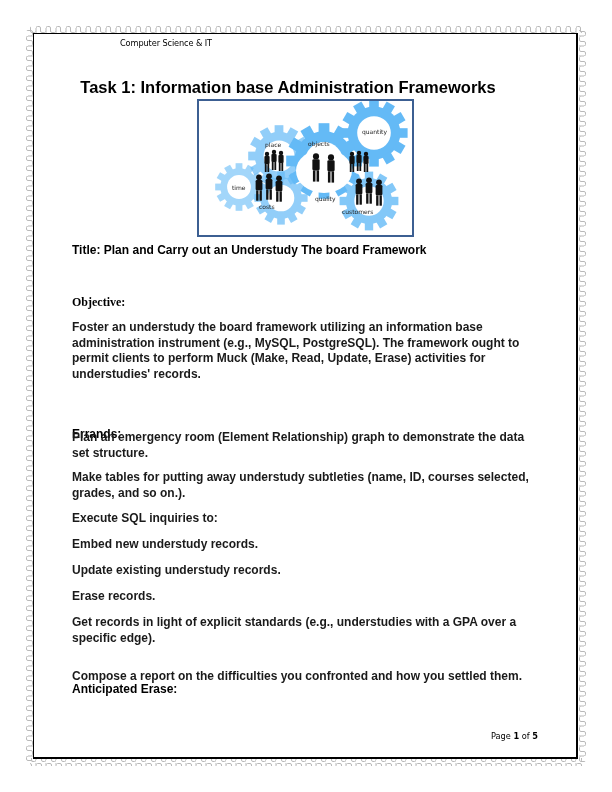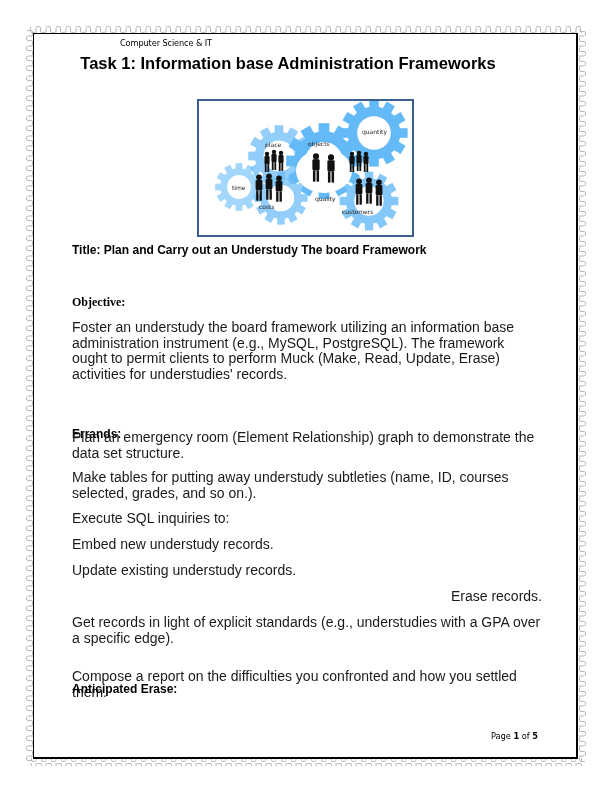--- a/index.html
+++ b/index.html
@@ -41,43 +41,44 @@
       top: 38px;
       font-family: "DejaVu Sans", sans-serif;
       font-size: 8.2px;
       letter-spacing: -0.1px;
       margin-left: 48px;
     }
     .doc-title {
       position: absolute;
       left: 0;
       width: 576px;
-      top: 54px;
+      top: 78px;
       text-align: center;
       font-size: 16.5px;
       font-weight: bold;
     }
     .hero-figure {
       position: absolute;
       left: 197px;
       top: 99px;
       width: 217px;
       height: 138px;
       border: 2px solid #3c5f92;
       box-sizing: border-box;
       background: #fff;
       overflow: hidden;
     }
     .hero-figure svg { display: block; }
     .content {
       position: absolute;
       left: 72px;
       width: 470px;
-      font-size: 14px;
+      font-size: 12px;
       line-height: 15.5px;
+      font-weight: bold;
     }
     .bold-heading { font-weight: bold; font-size: 12px; }
     .para { color: #1a1a1a; }
     .footer-page {
       position: absolute;
       left: 491px;
       top: 731px;
       font-family: "DejaVu Sans", sans-serif;
       font-size: 8.2px;
     }
@@ -185,19 +186,19 @@
 
 <div class="content bold-heading" style="top:295px;font-family:Liberation Serif, serif;">Objective:</div>
 <div class="content para" style="top:320px;">Foster an understudy the board framework utilizing an information base administration instrument (e.g., MySQL, PostgreSQL). The framework ought to permit clients to perform Muck (Make, Read, Update, Erase) activities for understudies' records.</div>
 
 <div class="content bold-heading" style="top:403px;margin-top:24px;">Errands:</div>
 <div class="content para" style="top:430px;">Plan an emergency room (Element Relationship) graph to demonstrate the data set structure.</div>
 <div class="content para" style="top:470px;">Make tables for putting away understudy subtleties (name, ID, courses selected, grades, and so on.).</div>
 <div class="content para" style="top:511px;">Execute SQL inquiries to:</div>
 <div class="content para" style="top:537px;">Embed new understudy records.</div>
 <div class="content para" style="top:563px;">Update existing understudy records.</div>
-<div class="content para" style="top:589px;text-align:right;">Erase records.</div>
+<div class="content para" style="top:589px;">Erase records.</div>
 <div class="content para" style="top:615px;">Get records in light of explicit standards (e.g., understudies with a GPA over a specific edge).</div>
 <div class="content para" style="top:656px;margin-top:13px;">Compose a report on the difficulties you confronted and how you settled them.</div>
 
 <div class="content bold-heading" style="top:682px;">Anticipated Erase:</div>
 
 <div class="footer-page"><span>Page </span><b>1</b><span> of </span><b>5</b></div>
 
 </body></html>

